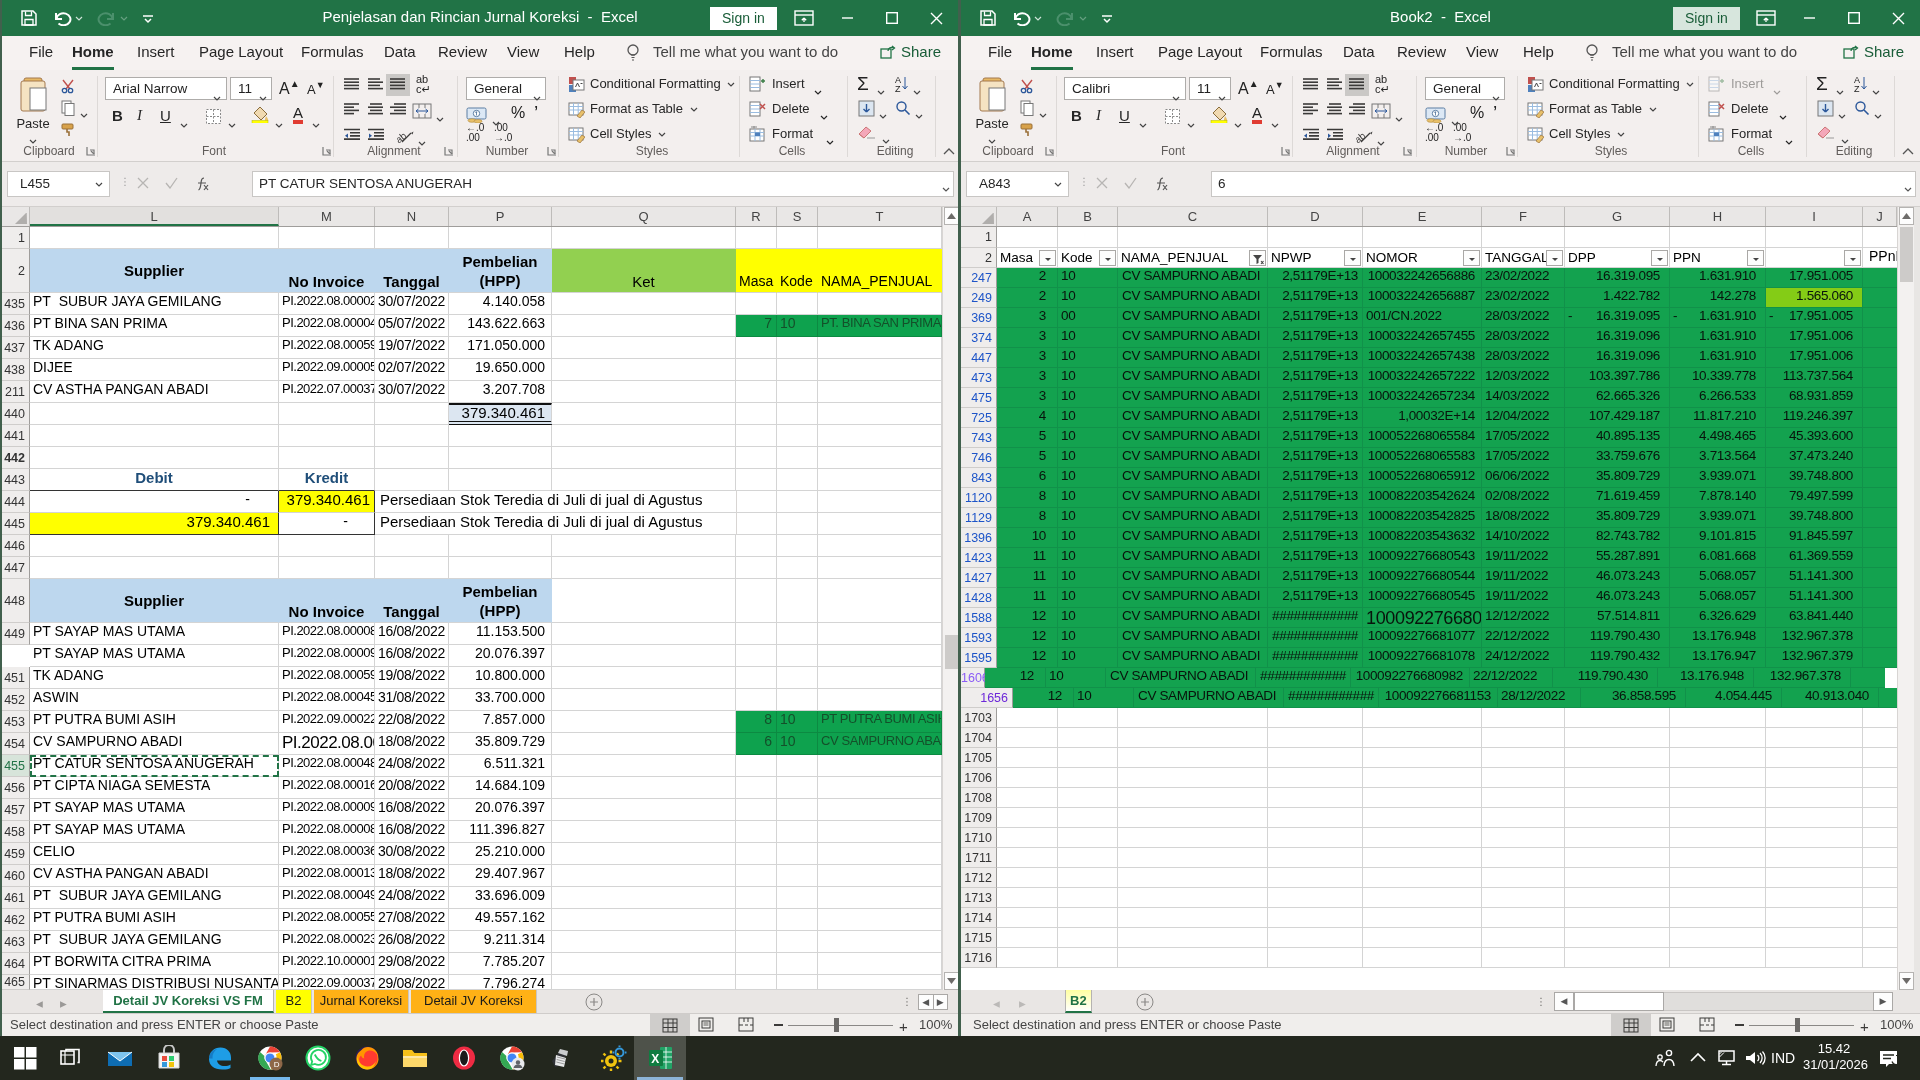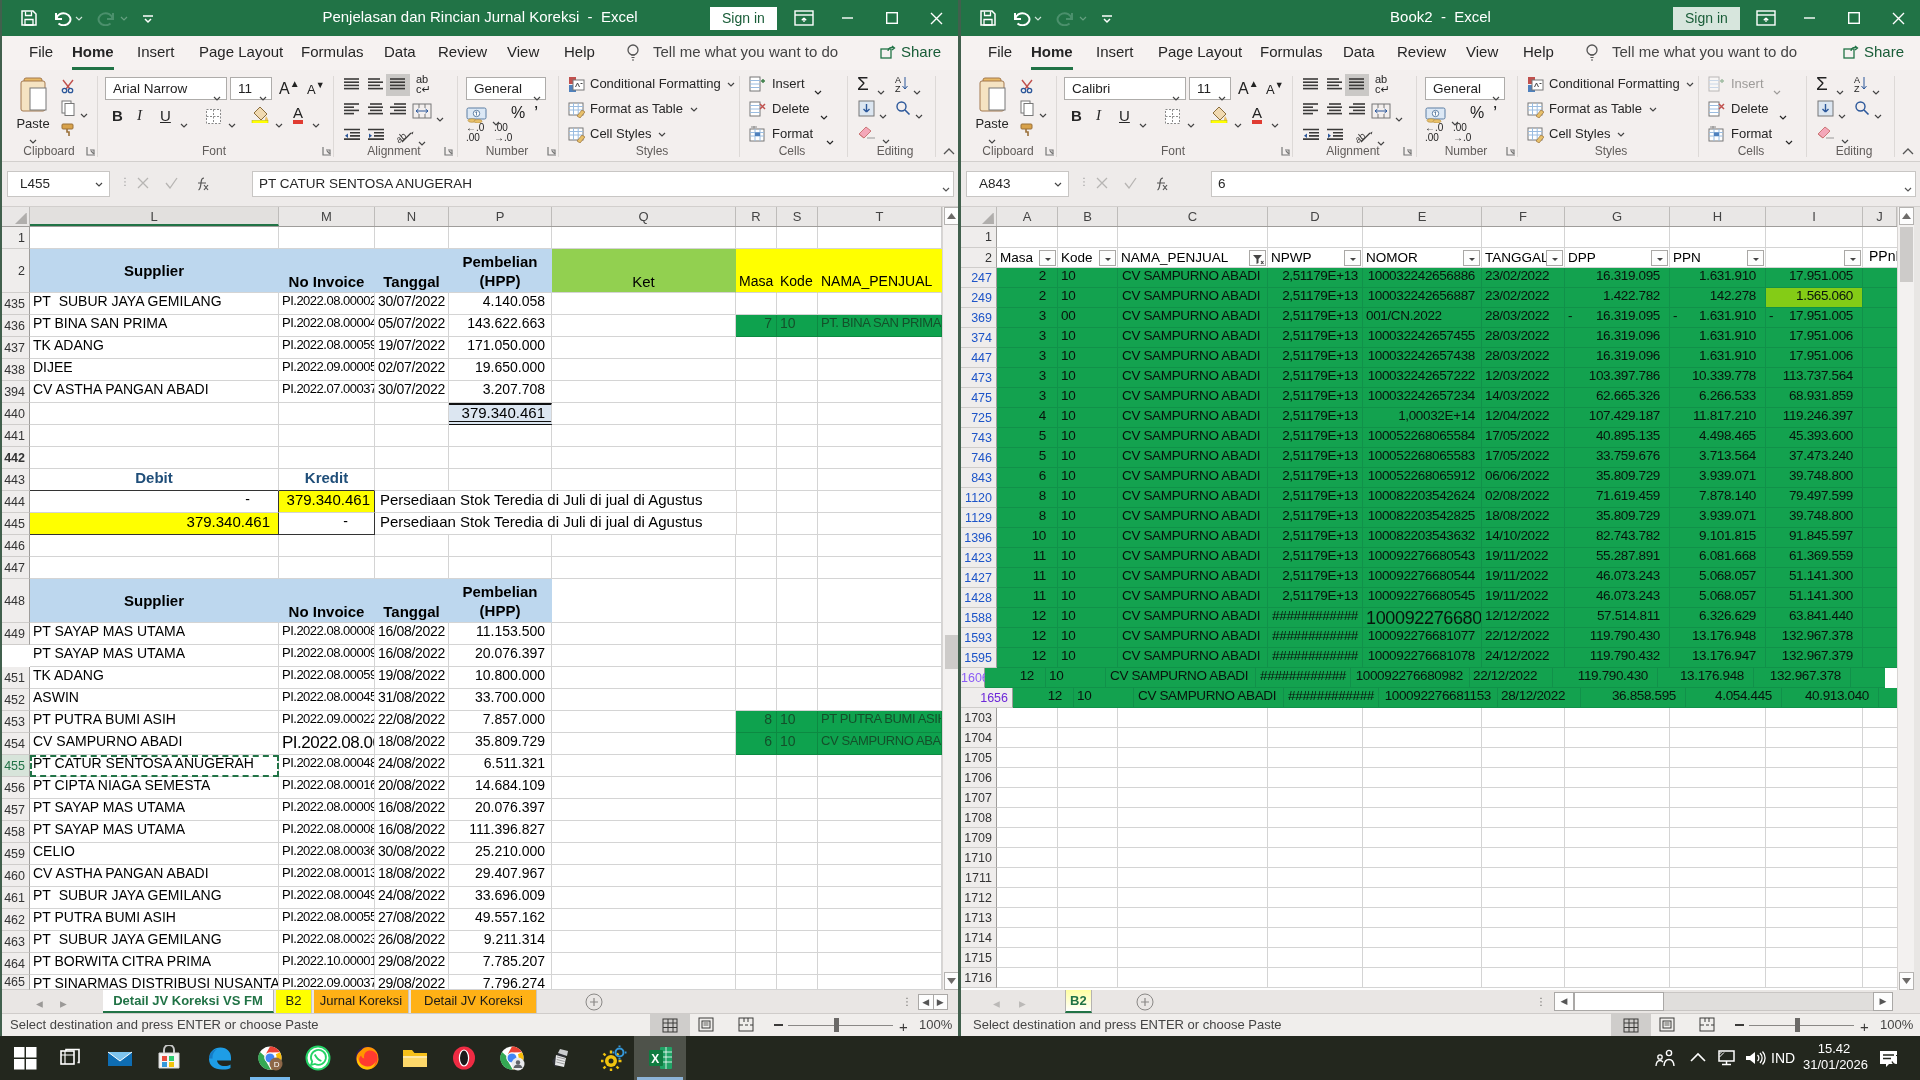--- a/index.html
+++ b/index.html
@@ -539,21 +539,21 @@
 <div class="c" style="width:249px;">DIJEE</div>
         <div class="c" style="width:96px;font-size:13px;letter-spacing:-0.5px">PI.2022.09.00005</div>
         <div class="c" style="width:74px;text-align:right;letter-spacing:-0.3px">02/07/2022</div>
         <div class="c" style="width:103px;text-align:right;padding-right:6px">19.650.000</div>
         <div class="c" style="width:184px;"></div>
         <div class="c" style="width:41px;"></div>
         <div class="c" style="width:41px;"></div>
         <div class="c" style="width:124px;"></div>
 </div>
 <div class="row" style="height:22px">
-<div class="rh" style="width:28px;line-height:22px;">394</div>
+<div class="rh" style="width:28px;line-height:22px;">211</div>
 <div class="c" style="width:249px;">CV ASTHA PANGAN ABADI</div>
         <div class="c" style="width:96px;font-size:13px;letter-spacing:-0.5px">PI.2022.07.00037</div>
         <div class="c" style="width:74px;text-align:right;letter-spacing:-0.3px">30/07/2022</div>
         <div class="c" style="width:103px;text-align:right;padding-right:6px">3.207.708</div>
         <div class="c" style="width:184px;"></div>
         <div class="c" style="width:41px;"></div>
         <div class="c" style="width:41px;"></div>
         <div class="c" style="width:124px;"></div>
 </div>
 <div class="row" style="height:22px">
@@ -1733,33 +1733,20 @@
         <div class="c" style="width:95px;"></div>
         <div class="c" style="width:119px;"></div>
         <div class="c" style="width:83px;"></div>
         <div class="c" style="width:105px;"></div>
         <div class="c" style="width:96px;"></div>
         <div class="c" style="width:97px;"></div>
         <div class="c" style="width:34px;border-right:none"></div>
 </div>
 <div class="row" style="height:20px">
 <div class="rh" style="width:36px;line-height:20px;">1706</div>
-<div class="c" style="width:61px;"></div>
-        <div class="c" style="width:60px;"></div>
-        <div class="c" style="width:150px;"></div>
-        <div class="c" style="width:95px;"></div>
-        <div class="c" style="width:119px;"></div>
-        <div class="c" style="width:83px;"></div>
-        <div class="c" style="width:105px;"></div>
-        <div class="c" style="width:96px;"></div>
-        <div class="c" style="width:97px;"></div>
-        <div class="c" style="width:34px;border-right:none"></div>
-</div>
-<div class="row" style="height:20px">
-<div class="rh" style="width:36px;line-height:20px;">1707</div>
 <div class="c" style="width:61px;"></div>
         <div class="c" style="width:60px;"></div>
         <div class="c" style="width:150px;"></div>
         <div class="c" style="width:95px;"></div>
         <div class="c" style="width:119px;"></div>
         <div class="c" style="width:83px;"></div>
         <div class="c" style="width:105px;"></div>
         <div class="c" style="width:96px;"></div>
         <div class="c" style="width:97px;"></div>
         <div class="c" style="width:34px;border-right:none"></div>

